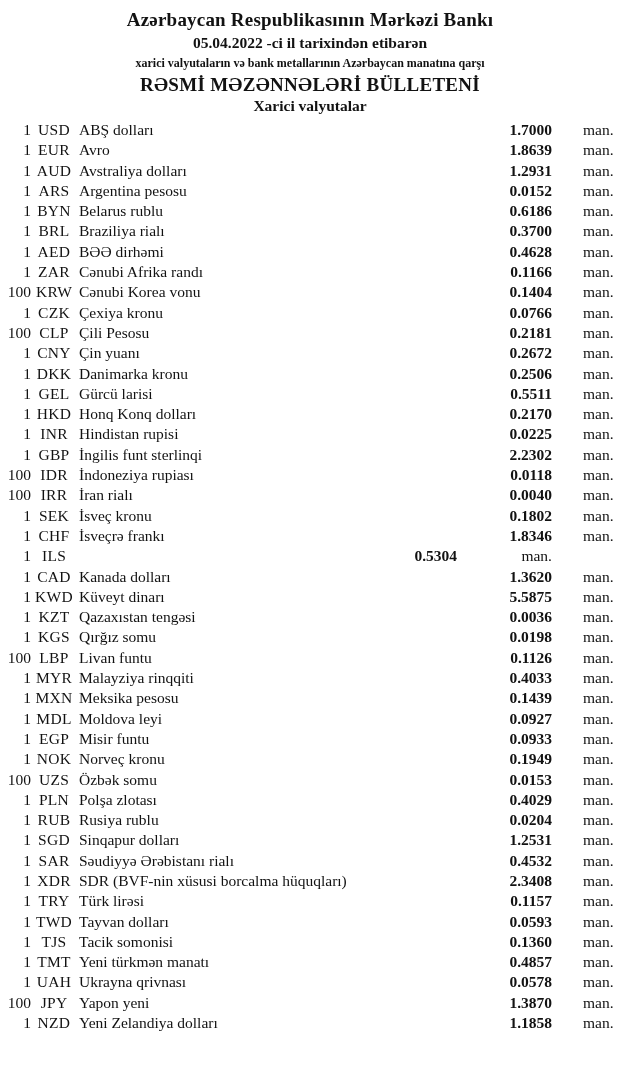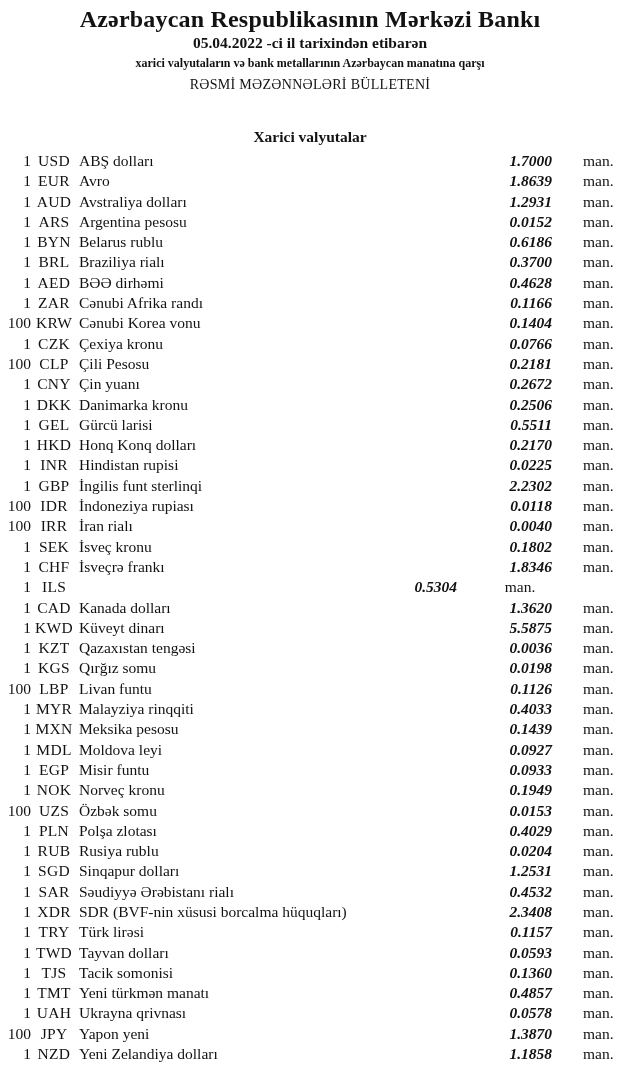--- a/index.html
+++ b/index.html
@@ -13,64 +13,63 @@
     -webkit-font-smoothing: antialiased;
   }
   .page {
     width: 620px;
     height: 1066px;
     background: #ffffff;
     position: relative;
   }
   .header { text-align: center; padding-top: 7px; }
   .bank-title {
-    font-size: 24px;
+    font-size: 19px;
     font-weight: bold;
     line-height: 25px;
     letter-spacing: 0.2px;
   }
   .date-line {
     font-size: 15.5px;
     font-weight: bold;
     line-height: 21px;
   }
   .subject-line {
     font-size: 12px;
     font-weight: bold;
     line-height: 21px;
   }
   .bulletin-title {
-    font-size: 14px;
-    font-weight: normal;
+    font-size: 19px;
+    font-weight: bold;
     line-height: 22px;
     letter-spacing: 0.3px;
   }
   .section-title {
     text-align: center;
     font-size: 15.5px;
     font-weight: bold;
     line-height: 20px;
-    margin-top: 31px;
   }
   .rates {
     margin-top: 4px;
     padding-right: 17px;
   }
   .row {
     display: grid;
     grid-template-columns: 31px 46px 1fr 95px 51px;
     font-size: 15.5px;
     line-height: 20.3px;
     white-space: nowrap;
   }
   .qty   { text-align: right; }
   .code  { text-align: center; letter-spacing: 0.3px; }
   .name  { padding-left: 2px; overflow: hidden; }
-  .rate  { text-align: right; font-weight: bold; font-style: italic; }
-  .unit  { text-align: center; padding-left: 31px; }
+  .rate  { text-align: right; font-weight: bold; }
+  .unit  { text-align: right; padding-left: 31px; }
 </style>
 </head>
 <body>
 
 <div class="page">
 
   <div class="header">
     <div class="bank-title">Azərbaycan Respublikasının Mərkəzi Bankı</div>
     <div class="date-line">05.04.2022 -ci il tarixindən etibarən</div>
     <div class="subject-line">xarici valyutaların və bank metallarının Azərbaycan manatına qarşı</div>

